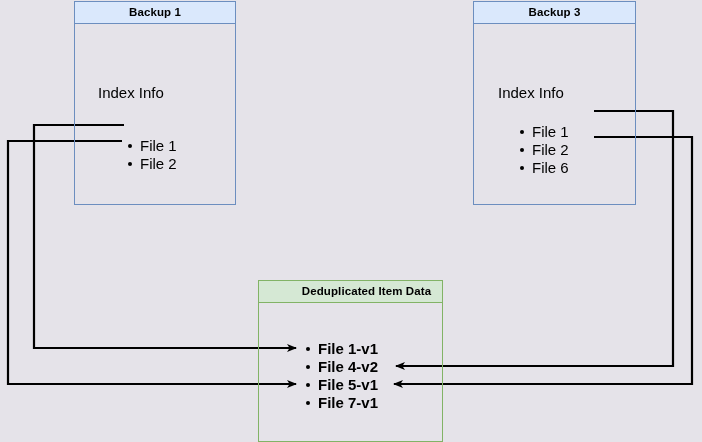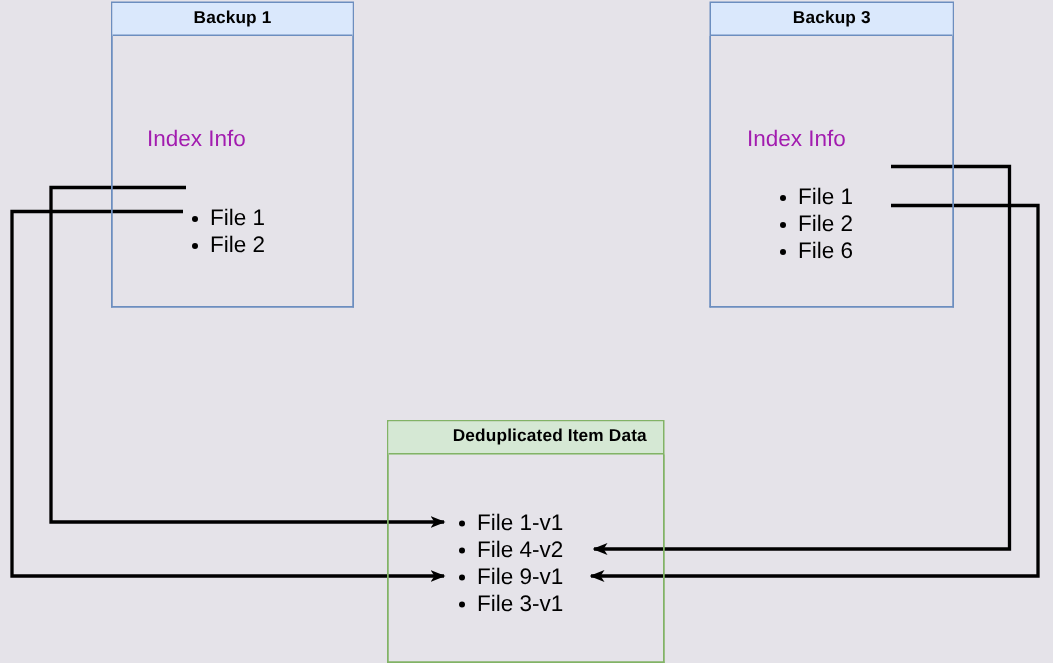--- a/index.html
+++ b/index.html
@@ -79,21 +79,21 @@
     border: 1px solid #82b366;
     border-top: none;
     margin: 0 -1px -1px -1px;
     width: calc(100% + 2px);
   }
 
   
   .index-label {
     position: absolute;
     font-size: 15px;
-    color: #a21caf;
+    color: #000000;
     white-space: nowrap;
   }
 
   .bullet-list {
     position: absolute;
     margin: 0;
     padding: 0;
     list-style: none;
   }
   .bullet-list li {
@@ -169,22 +169,22 @@
         <li>File 1</li>
         <li>File 2</li>
         <li>File 6</li>
       </ul>
     </div>
   </div>
 
   <div class="node node-green" id="node-dedup">
     <div class="node-header">Deduplicated Item Data</div>
     <div class="node-body">
-      <ul class="bullet-list" style="left:46px; top:37px;">
+      <ul class="bullet-list" style="left:46px; top:37px;font-weight:bold;">
         <li>File 1-v1</li>
         <li>File 4-v2</li>
-        <li>File 9-v1</li>
-        <li>File 3-v1</li>
+        <li>File 5-v1</li>
+        <li>File 7-v1</li>
       </ul>
     </div>
   </div>
 
 </div>
 
 </body></html>

